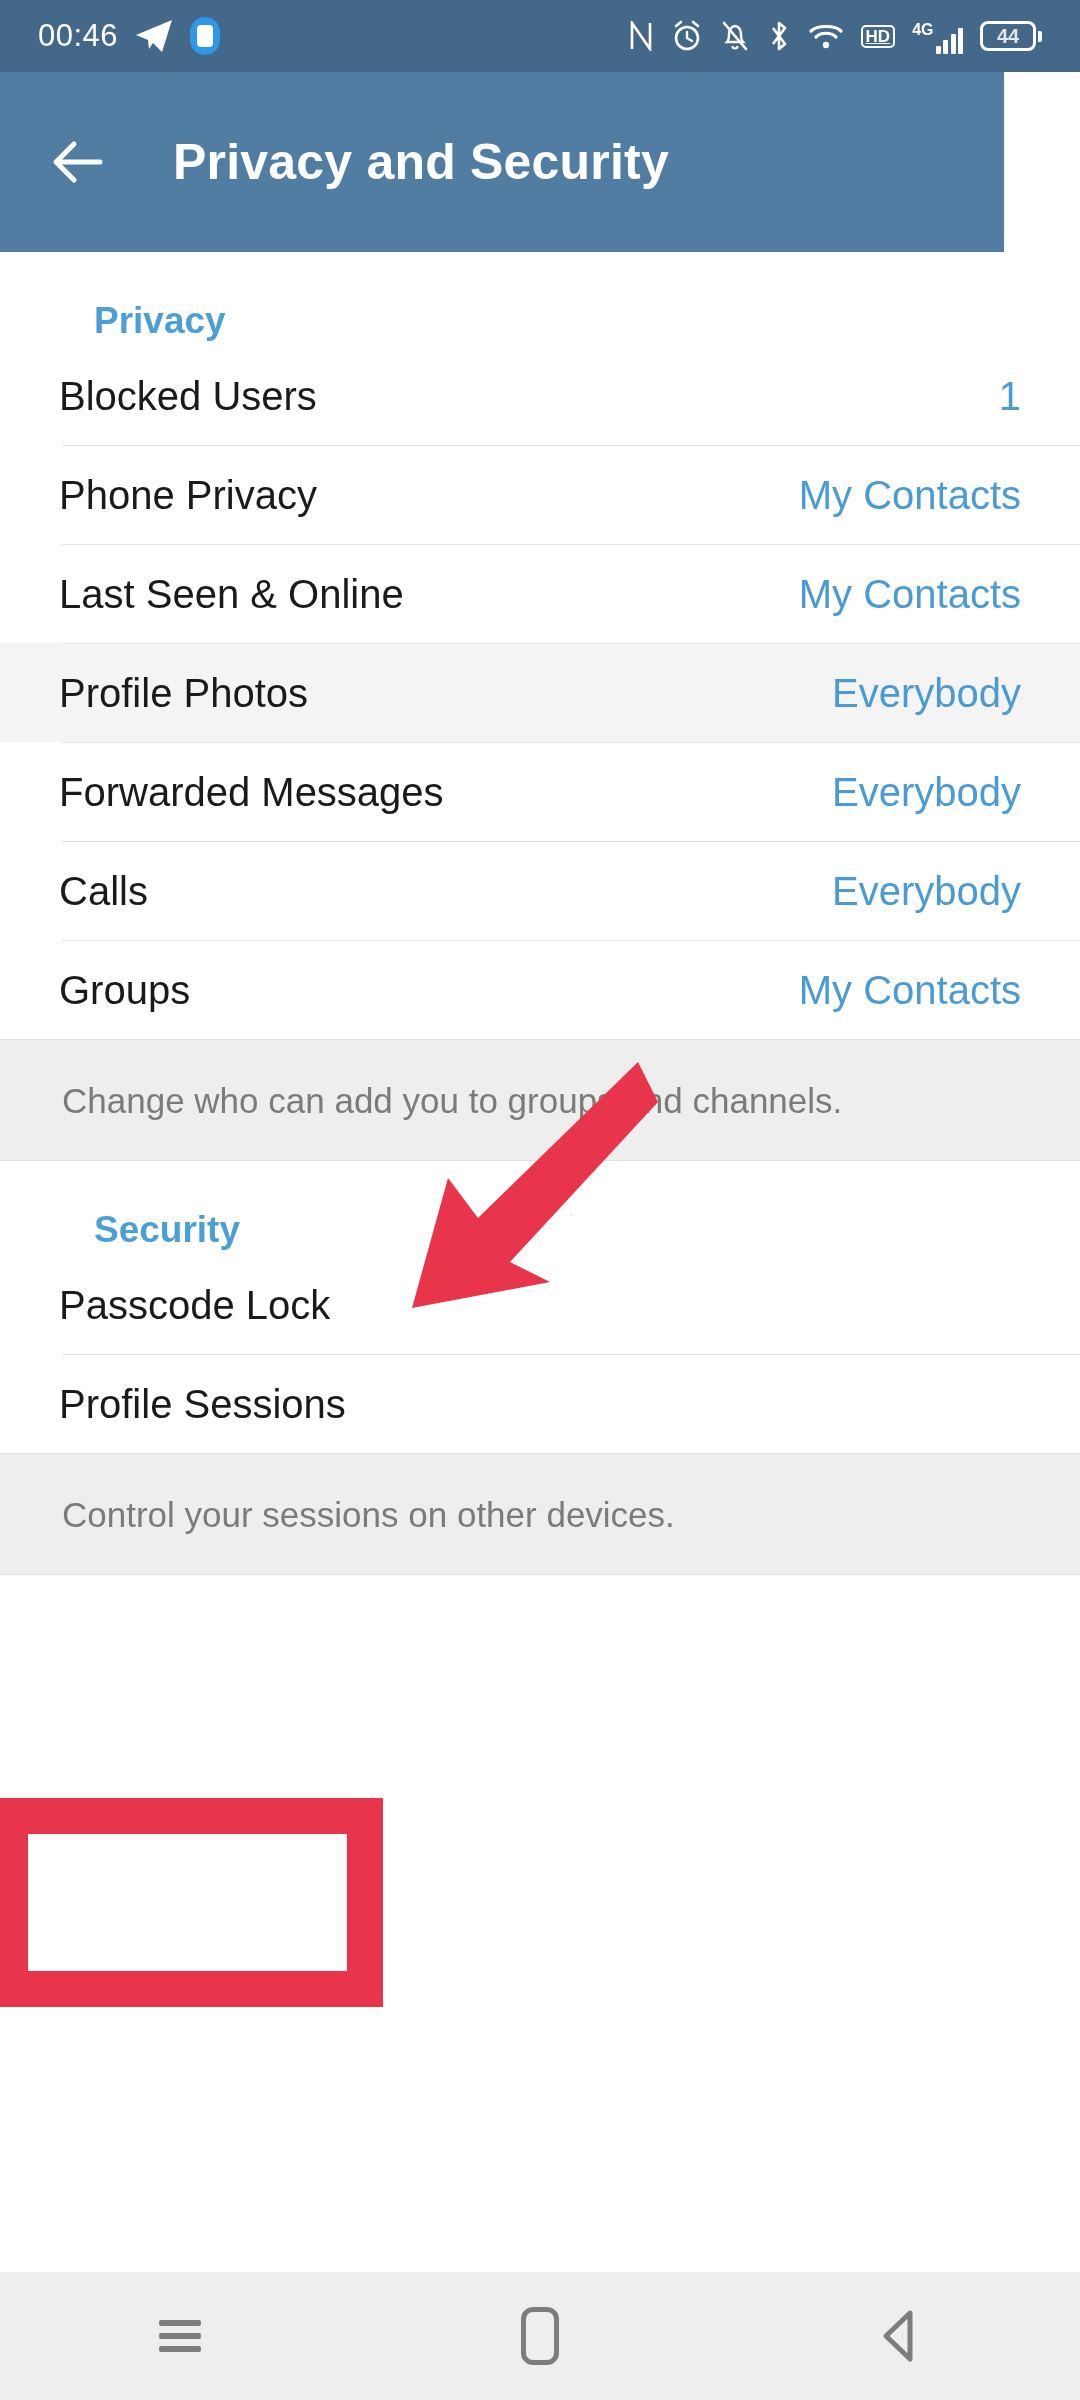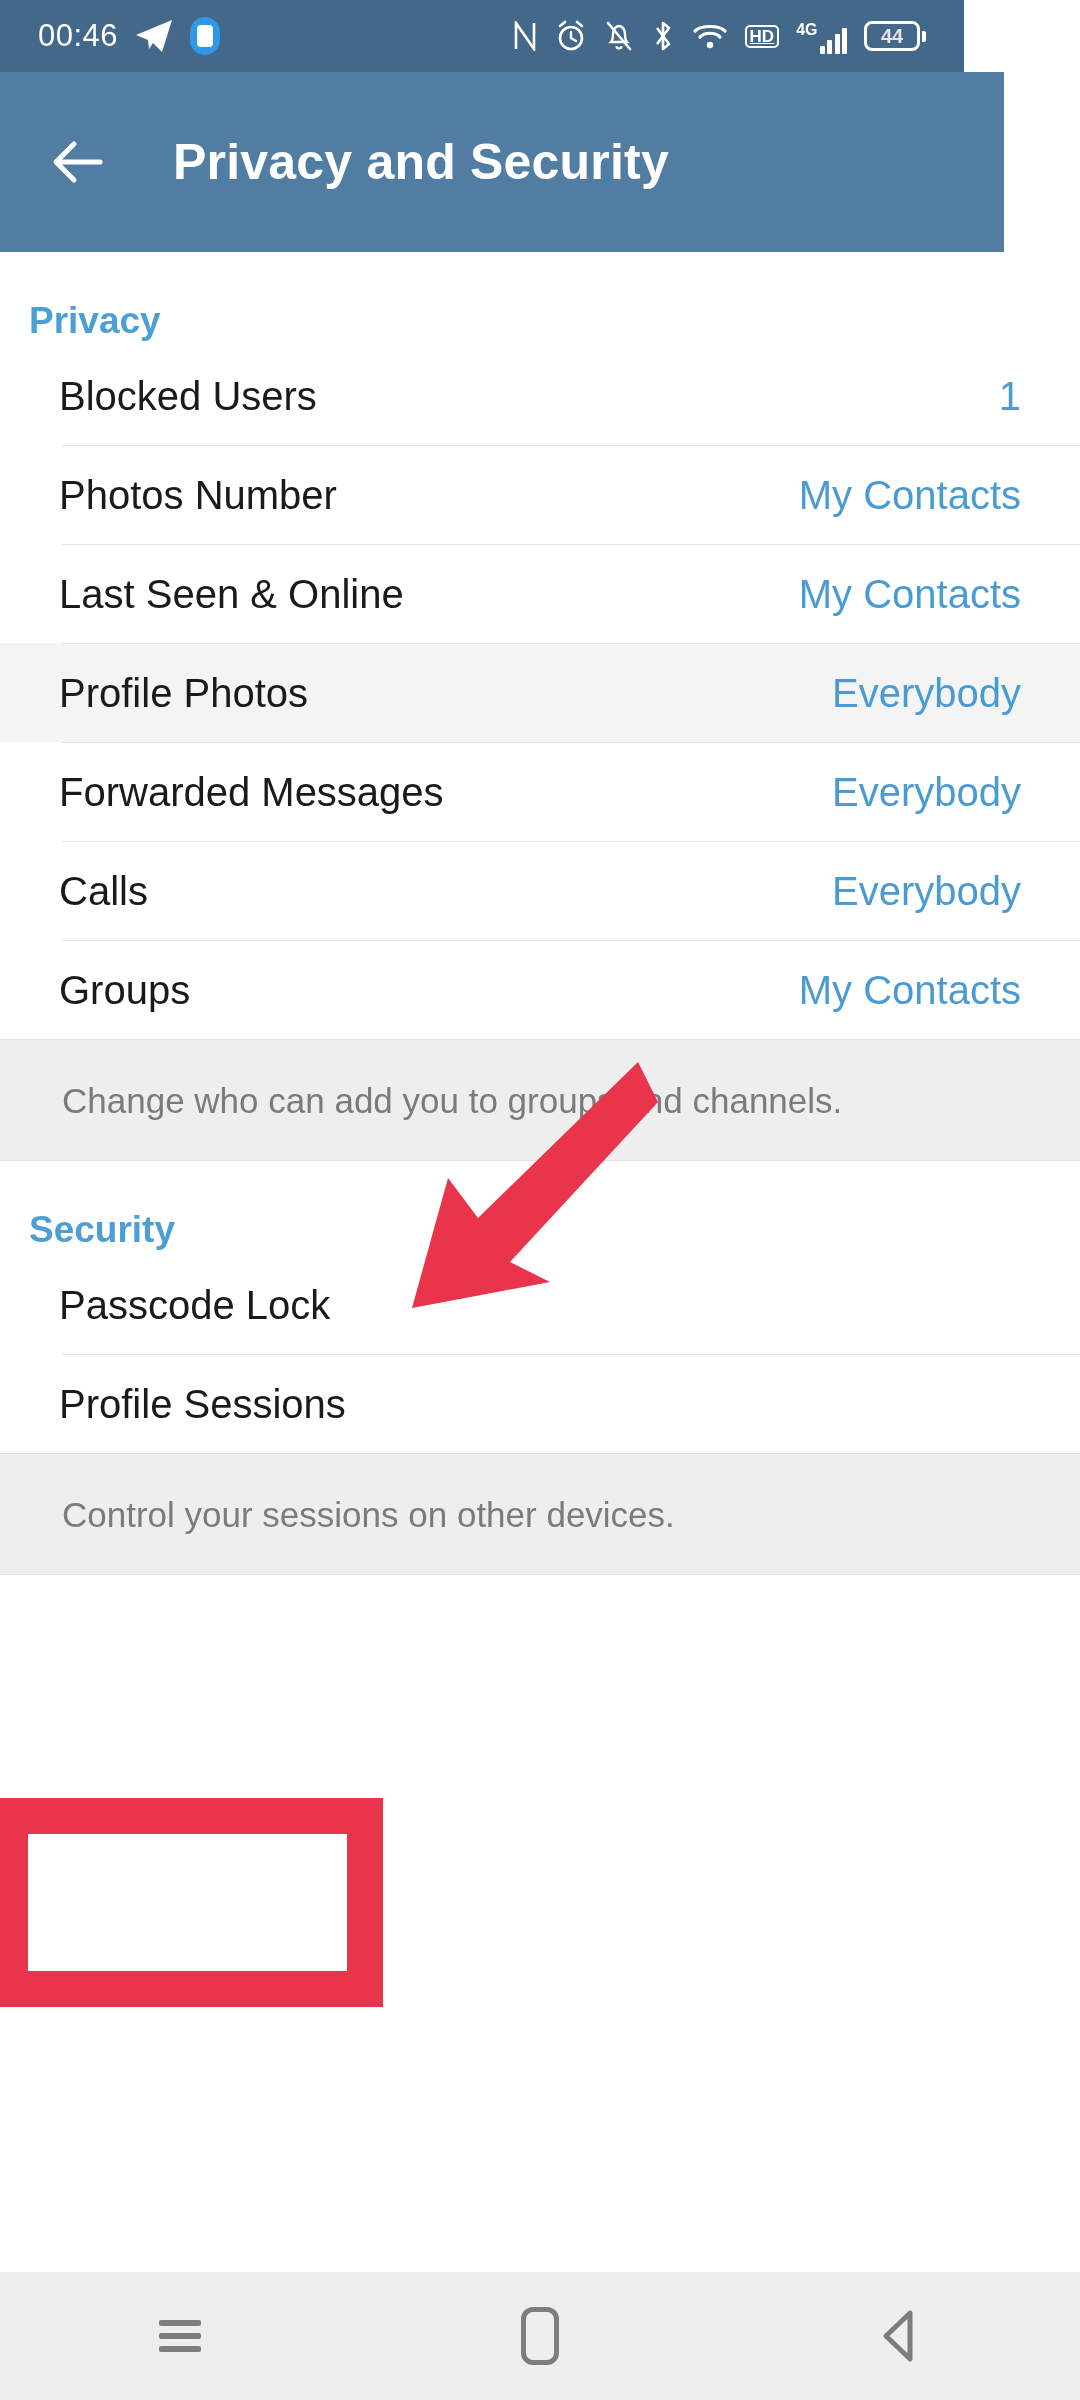--- a/index.html
+++ b/index.html
@@ -19,21 +19,21 @@
     width: 1080px;
     height: 2400px;
     background: #ffffff;
     overflow: hidden;
   }
 
   
   .status-bar {
     position: absolute;
     top: 0; left: 0;
-    width: 964px;
+    width: 1080px;
     height: 72px;
     background: #44688a;
     display: flex;
     align-items: center;
     justify-content: space-between;
     padding: 0 38px;
     box-sizing: border-box;
     color: #ffffff;
   }
   .sb-left {
@@ -156,21 +156,21 @@
   .content {
     position: absolute;
     top: 252px; left: 0;
     width: 1080px;
     background: #ffffff;
   }
   .section-title {
     color: #4c9fd4;
     font-size: 37px;
     font-weight: bold;
-    padding: 50px 0 0 29px;
+    padding: 50px 0 0 94px;
     height: 94px;
     box-sizing: border-box;
     line-height: 1;
   }
   .row {
     height: 99px;
     display: flex;
     align-items: center;
     justify-content: space-between;
     padding: 0 59px;
@@ -352,21 +352,21 @@
 
   <div class="content">
 
     <div class="section-title">Privacy</div>
 
     <div class="row">
       <span class="row-label">Blocked Users</span>
       <span class="row-value">1</span>
     </div>
     <div class="row">
-      <span class="row-label">Photos Number</span>
+      <span class="row-label">Phone Privacy</span>
       <span class="row-value">My Contacts</span>
     </div>
     <div class="row">
       <span class="row-label">Last Seen &amp; Online</span>
       <span class="row-value">My Contacts</span>
     </div>
     <div class="row highlight">
       <span class="row-label">Profile Photos</span>
       <span class="row-value">Everybody</span>
     </div>

